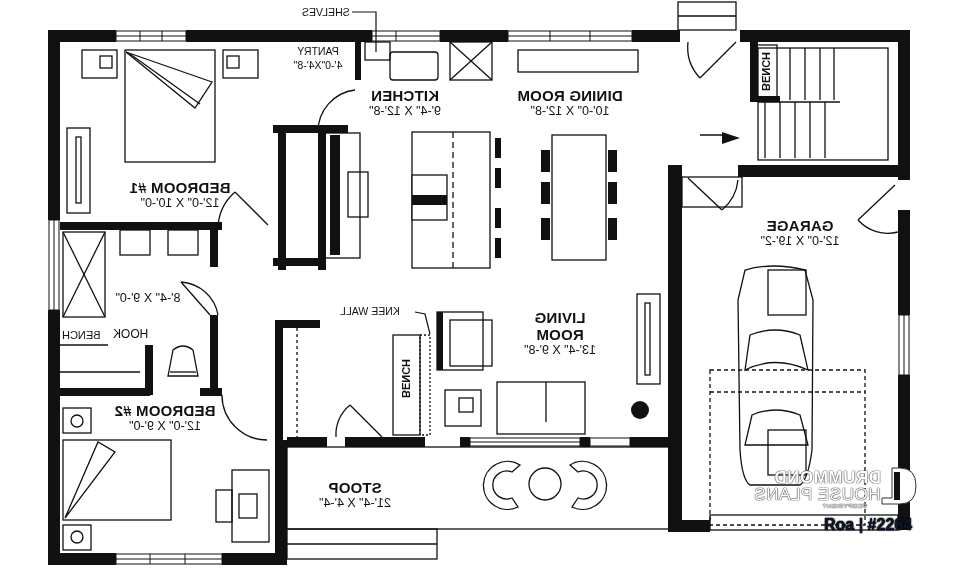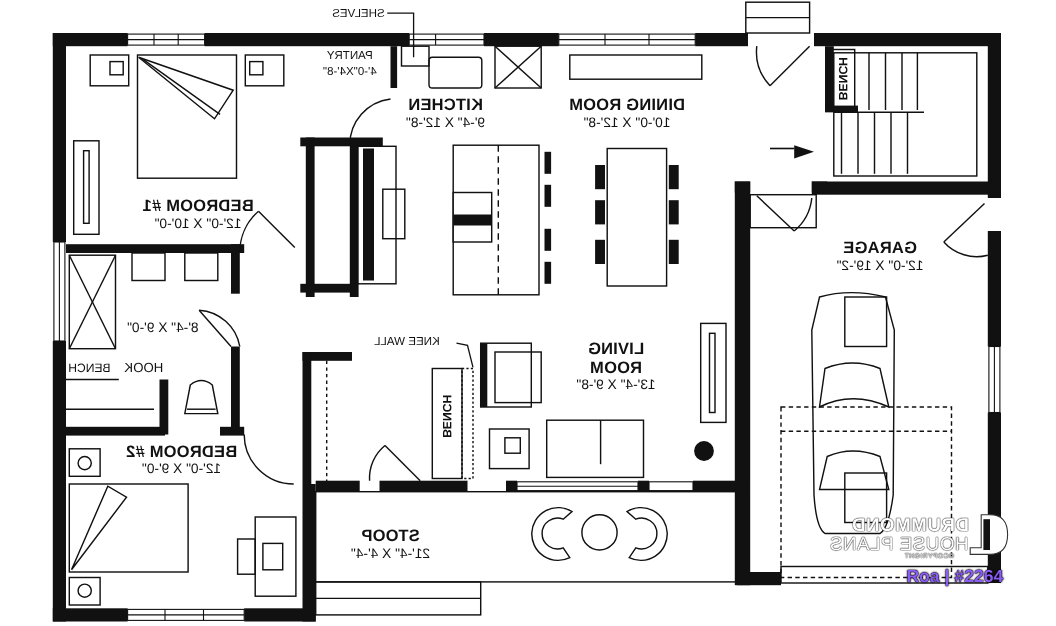--- a/index.html
+++ b/index.html
@@ -7,21 +7,21 @@
   #plan { position:absolute; left:0; top:0; width:960px; height:569px; }
   .lbl { position:absolute; white-space:nowrap; color:#111; transform:scaleX(-1); transform-origin:center; text-align:center; line-height:1; }
   .room-name { font-weight:bold; font-size:15px; letter-spacing:0.2px; }
   .room-dim { font-size:12.5px; margin-top:2px; }
   .small { font-size:10.5px; }
   .vert { transform:rotate(-90deg) scaleY(-1); font-size:11px; font-weight:bold; }
   .wm { position:absolute; color:#fff; transform:scaleX(-1); font-family:"Liberation Sans", sans-serif; text-shadow:0 0 1px #333, 0 0 1px #333, 0 0 1px #333; }
   .wm-1 { font-size:17px; font-weight:bold; letter-spacing:0.5px; }
   .wm-2 { font-size:17px; letter-spacing:0.5px; }
   .wm-3 { font-size:6px; letter-spacing:0.5px; }
-  .wm-id { position:absolute; color:#8b5cf6; font-weight:bold; font-size:16px; text-shadow:0 0 1px #000, 0 0 1px #000, 0 0 2px #000; }
+  .wm-id { position:absolute; color:#0f172a; font-weight:bold; font-size:16px; text-shadow:0 0 1px #000, 0 0 1px #000, 0 0 2px #000; }
 </style>
 </head>
 <body>
 
 <svg id="plan" viewBox="0 0 960 569" xmlns="http://www.w3.org/2000/svg">
   <g fill="#111" stroke="none">
 
     <rect x="48" y="30" width="68" height="12"></rect>
     <rect x="186" y="30" width="186" height="12"></rect>
     <rect x="440" y="30" width="68" height="12"></rect>

